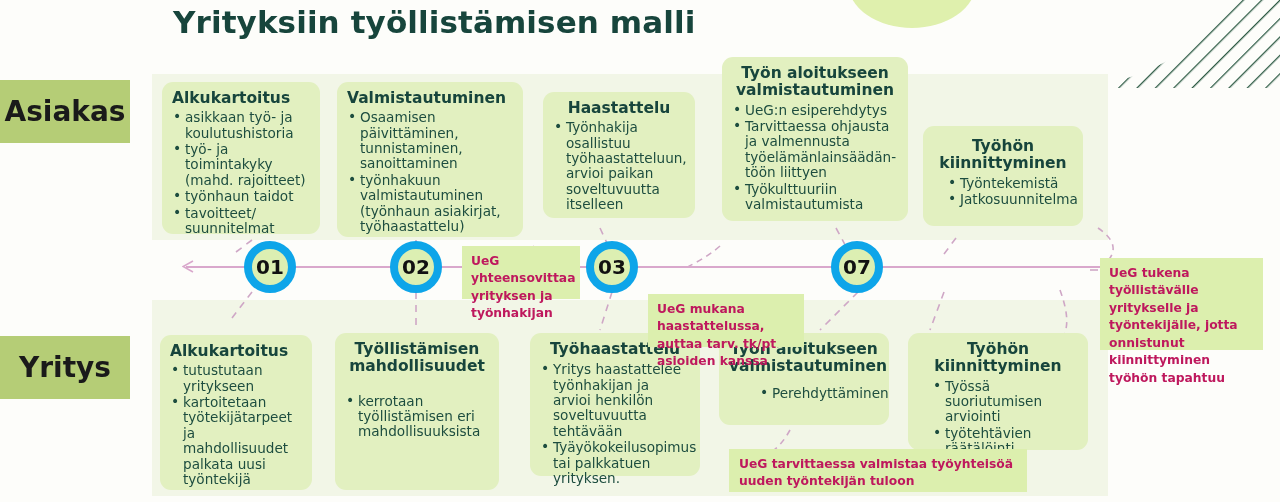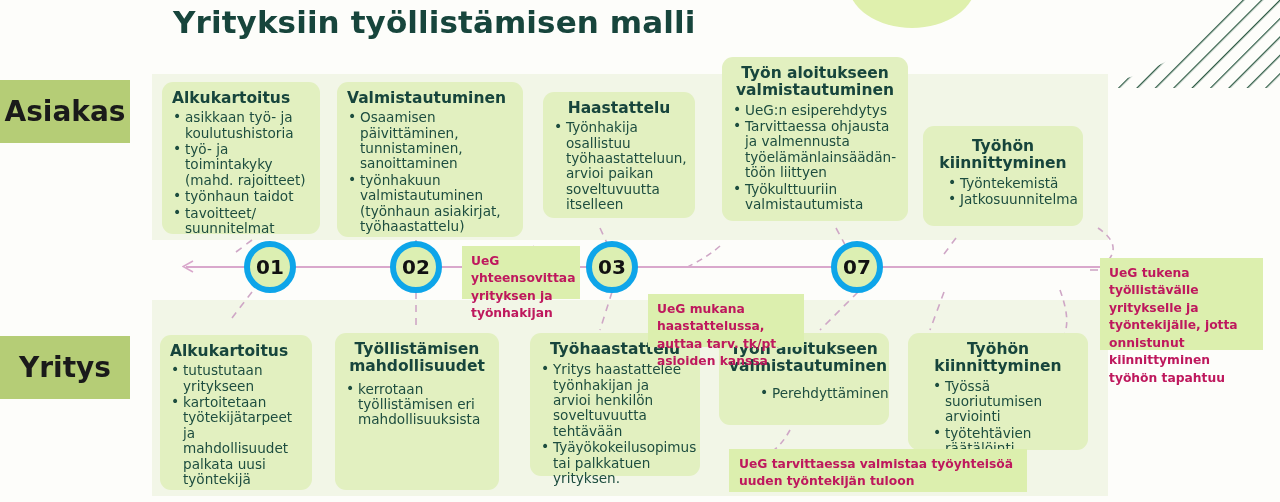--- a/index.html
+++ b/index.html
@@ -71,21 +71,21 @@
   
   #timeline-axis{
     position:absolute;left:186px;top:266px;width:916px;height:2px;
     background:#d9a8cc;
   }
   #timeline-arrow-left{
     position:absolute;left:182px;top:260px;width:12px;height:13px;
   }
   .step-node{
     position:absolute;width:52px;height:52px;border-radius:50%;
-    background:#dcefb2;border:6px solid #0ea5e9;
+    background:#dcefb2;border:8px solid #0ea5e9;
     display:flex;align-items:center;justify-content:center;
     font-size:20px;font-weight:bold;color:#111;
     box-sizing:border-box;
   }
 
   
   .callout{
     position:absolute;background:#dcefae;box-sizing:border-box;
     padding:7px 9px;
     font-size:12.3px;font-weight:bold;line-height:1.42;color:#be185d;
@@ -202,21 +202,21 @@
   <div class="card" style="left:160px;top:335px;width:152px;height:155px;">
     <div class="card-title left">Alkukartoitus</div>
     <ul>
       <li>tutustutaan yritykseen</li>
       <li>kartoitetaan työtekijätarpeet  ja mahdollisuudet palkata uusi työntekijä</li>
     </ul>
   </div>
 
   <div class="card" style="left:335px;top:333px;width:164px;height:157px;">
     <div class="card-title">Työllistämisen mahdollisuudet</div>
-    <ul style="margin-top:6px;">
+    <ul style="margin-top:18px;">
       <li>kerrotaan työllistämisen eri mahdollisuuksista</li>
     </ul>
   </div>
 
   <div class="card" style="left:530px;top:333px;width:170px;height:143px;">
     <div class="card-title">Työhaastattelu</div>
     <ul style="margin-top:4px;">
       <li>Yritys haastattelee työnhakijan ja arvioi henkilön soveltuvuutta tehtävään</li>
       <li>Tyäyökokeilusopimus tai palkkatuen yrityksen.</li>
     </ul>

